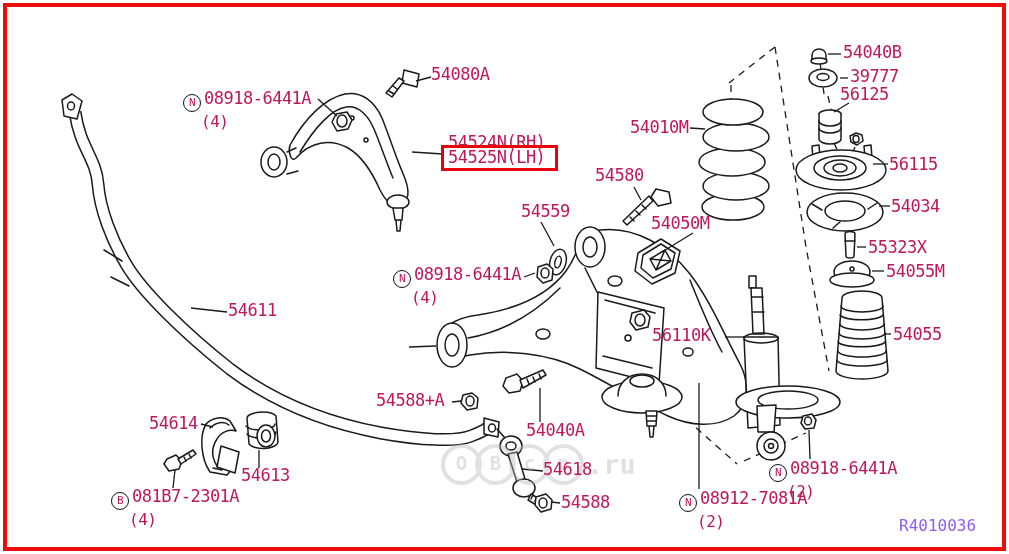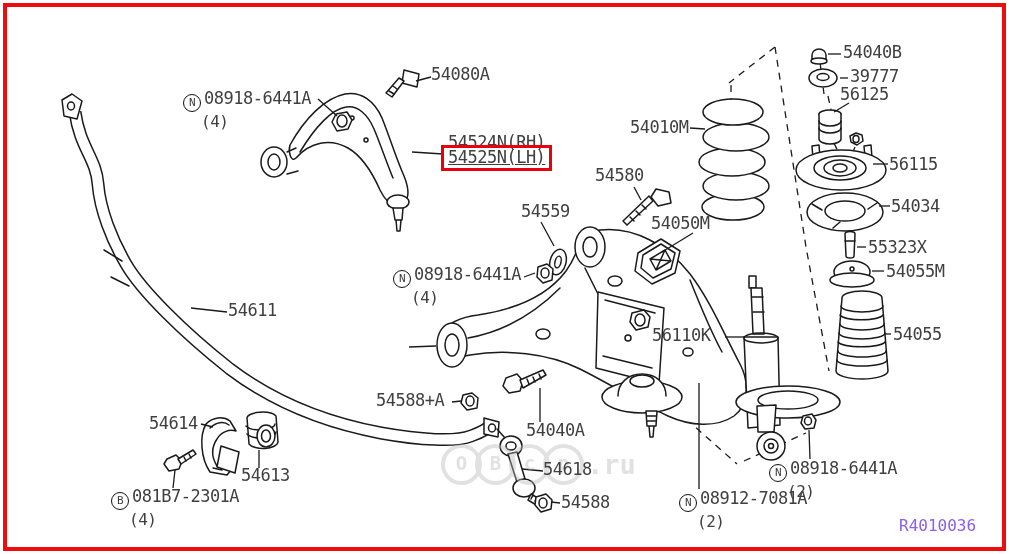--- a/index.html
+++ b/index.html
@@ -6,26 +6,26 @@
   .stage{position:relative;width:1009px;height:554px;background:#ffffff;overflow:hidden;
          font-family:"DejaVu Sans Mono",monospace;}
   .frame{position:absolute;inset:3px;border:4px solid #ee0d0d;pointer-events:none;z-index:5;}
   svg.art{position:absolute;left:0;top:0;z-index:1;}
   .ln{fill:none;stroke:#1a1a1a;stroke-width:1.5;stroke-linecap:round;stroke-linejoin:round;}
   .w{fill:#ffffff;}
   .dash path{fill:none;stroke:#1a1a1a;stroke-width:1.3;stroke-dasharray:7 6;}
   .lead line{stroke:#1a1a1a;stroke-width:1.3;}
   .tube-o{fill:none;stroke:#1a1a1a;stroke-width:13;}
   .tube-i{fill:none;stroke:#ffffff;stroke-width:10;}
-  .lbl{position:absolute;z-index:3;font-size:17px;line-height:19px;color:#404040;
+  .lbl{position:absolute;z-index:3;font-size:17px;line-height:19px;color:#be185d;
        white-space:nowrap;letter-spacing:-0.5px;}
   .qty{font-size:16px;margin-left:18px;}
   .circ{display:inline-block;width:16px;height:16px;border:1.6px solid #111;border-radius:50%;
         text-align:center;line-height:15px;font-size:11px;vertical-align:-2px;margin-right:3px;}
-  .hl{border:3px solid #e8000d;padding:0 4px 1px 4px;text-decoration:underline;}
+  .hl{border:3px solid #e8000d;padding:0 10px 1px 4px;}
   .wm{position:absolute;left:441px;top:444px;z-index:2;display:flex;align-items:center;
       opacity:.42;pointer-events:none;}
   .wm b{display:inline-block;width:33px;height:33px;border:4px solid #b9b9b9;border-radius:50%;
         margin-right:-7px;text-align:center;line-height:31px;font-size:19px;color:#b9b9b9;
         font-weight:bold;}
   .wm .sfx{font-size:27px;color:#b9b9b9;font-weight:bold;margin-left:10px;}
   .diagid{position:absolute;left:899px;top:516px;z-index:3;font-size:16px;color:#8b5cf6;}
 </style>
 </head>
 <body>

